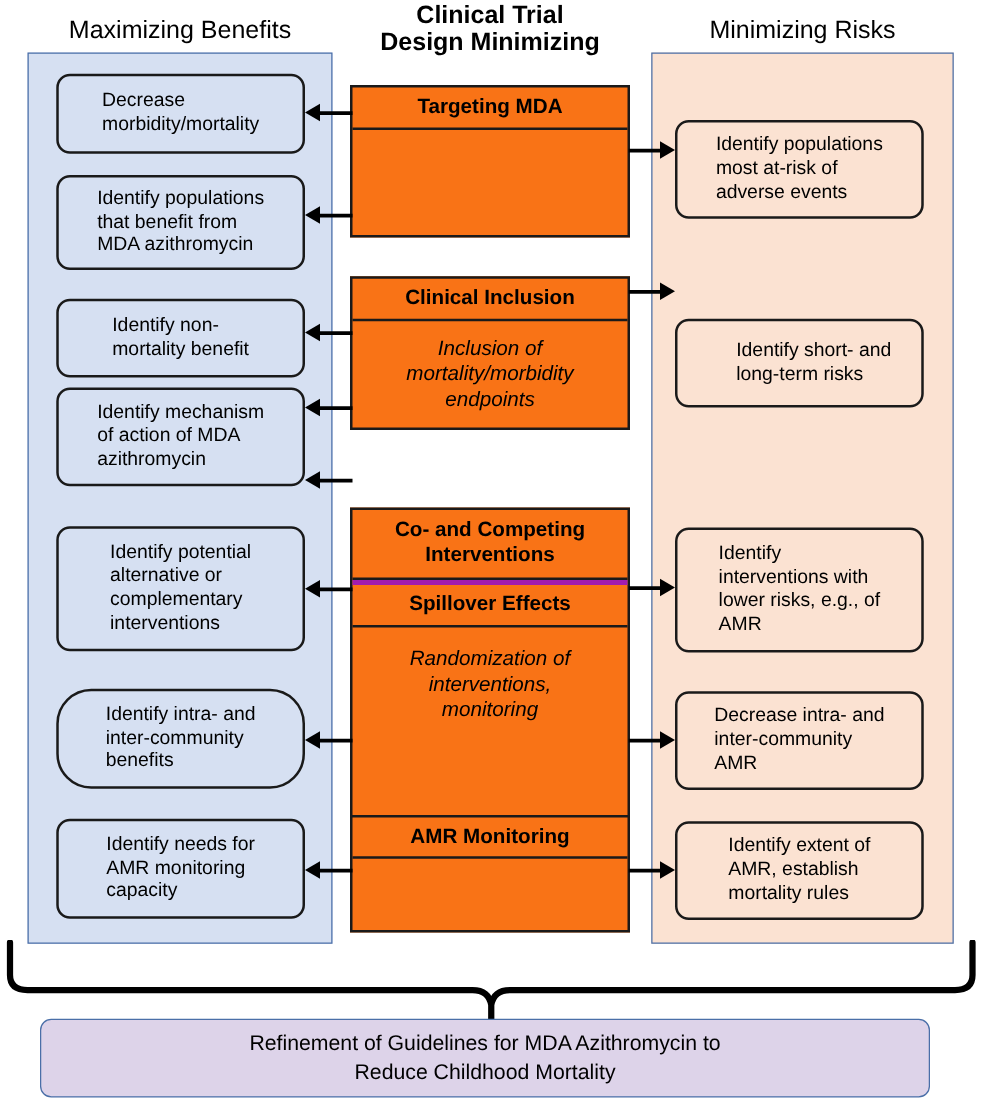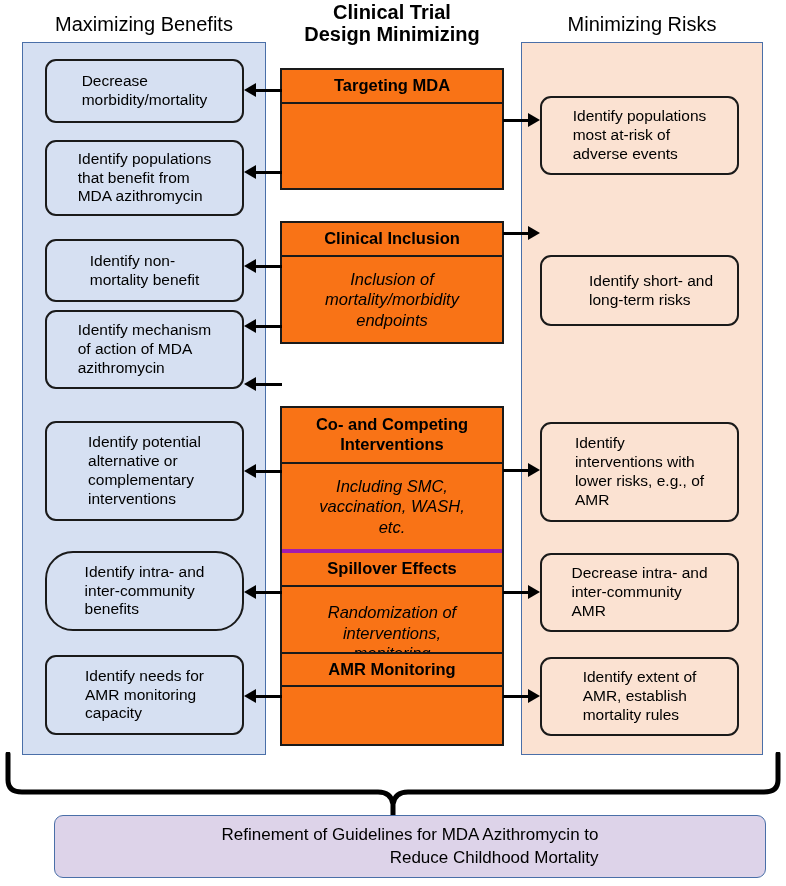--- a/index.html
+++ b/index.html
@@ -94,29 +94,29 @@
     width: 0; height: 0;
     border-top: 7px solid transparent;
     border-bottom: 7px solid transparent;
   }
   .arrow-head.left  { border-right: 12px solid #000; }
   .arrow-head.right { border-left: 12px solid #000; }
 
   
   #summary-box {
     position: absolute;
-    left: 54px; top: 815px;
+    left: 32px; top: 815px;
     width: 712px; height: 63px;
     background: #ddd3e9;
     border: 1.5px solid #4a6fa8;
     border-radius: 9px;
     display: flex;
     align-items: center;
     justify-content: center;
-    text-align: right;
+    text-align: center;
     font-size: 17px;
     line-height: 1.35;
     white-space: pre-line;
   }
 
   #brace-svg { position: absolute; left: 0; top: 752px; width: 786px; height: 68px; }
 </style>
 </head>
 <body>
 
@@ -174,23 +174,20 @@
   <div class="component" style="top:221px; height:123px;">
     <div class="comp-head" style="height:34px;">Clinical Inclusion</div>
     <div class="comp-body" style="height:85px;">Inclusion of
 mortality/morbidity
 endpoints</div>
   </div>
 
   <div class="component" style="top:359px; height:275px;margin-top:47px;">
     <div class="comp-head" style="height:56px;">Co- and Competing
 Interventions</div>
-    <div class="comp-body" style="height:85px;">Including SMC,
-vaccination, WASH,
-etc.</div>
     <div class="comp-head divider-top" style="height:38px;border-top:4px solid #a21caf;">Spillover Effects</div>
     <div class="comp-body" style="height:92px;">Randomization of
 interventions,
 monitoring</div>
   </div>
 
   <div class="component" style="top:652px; height:94px;">
     <div class="comp-head" style="height:33px;">AMR Monitoring</div>
   </div>
 

